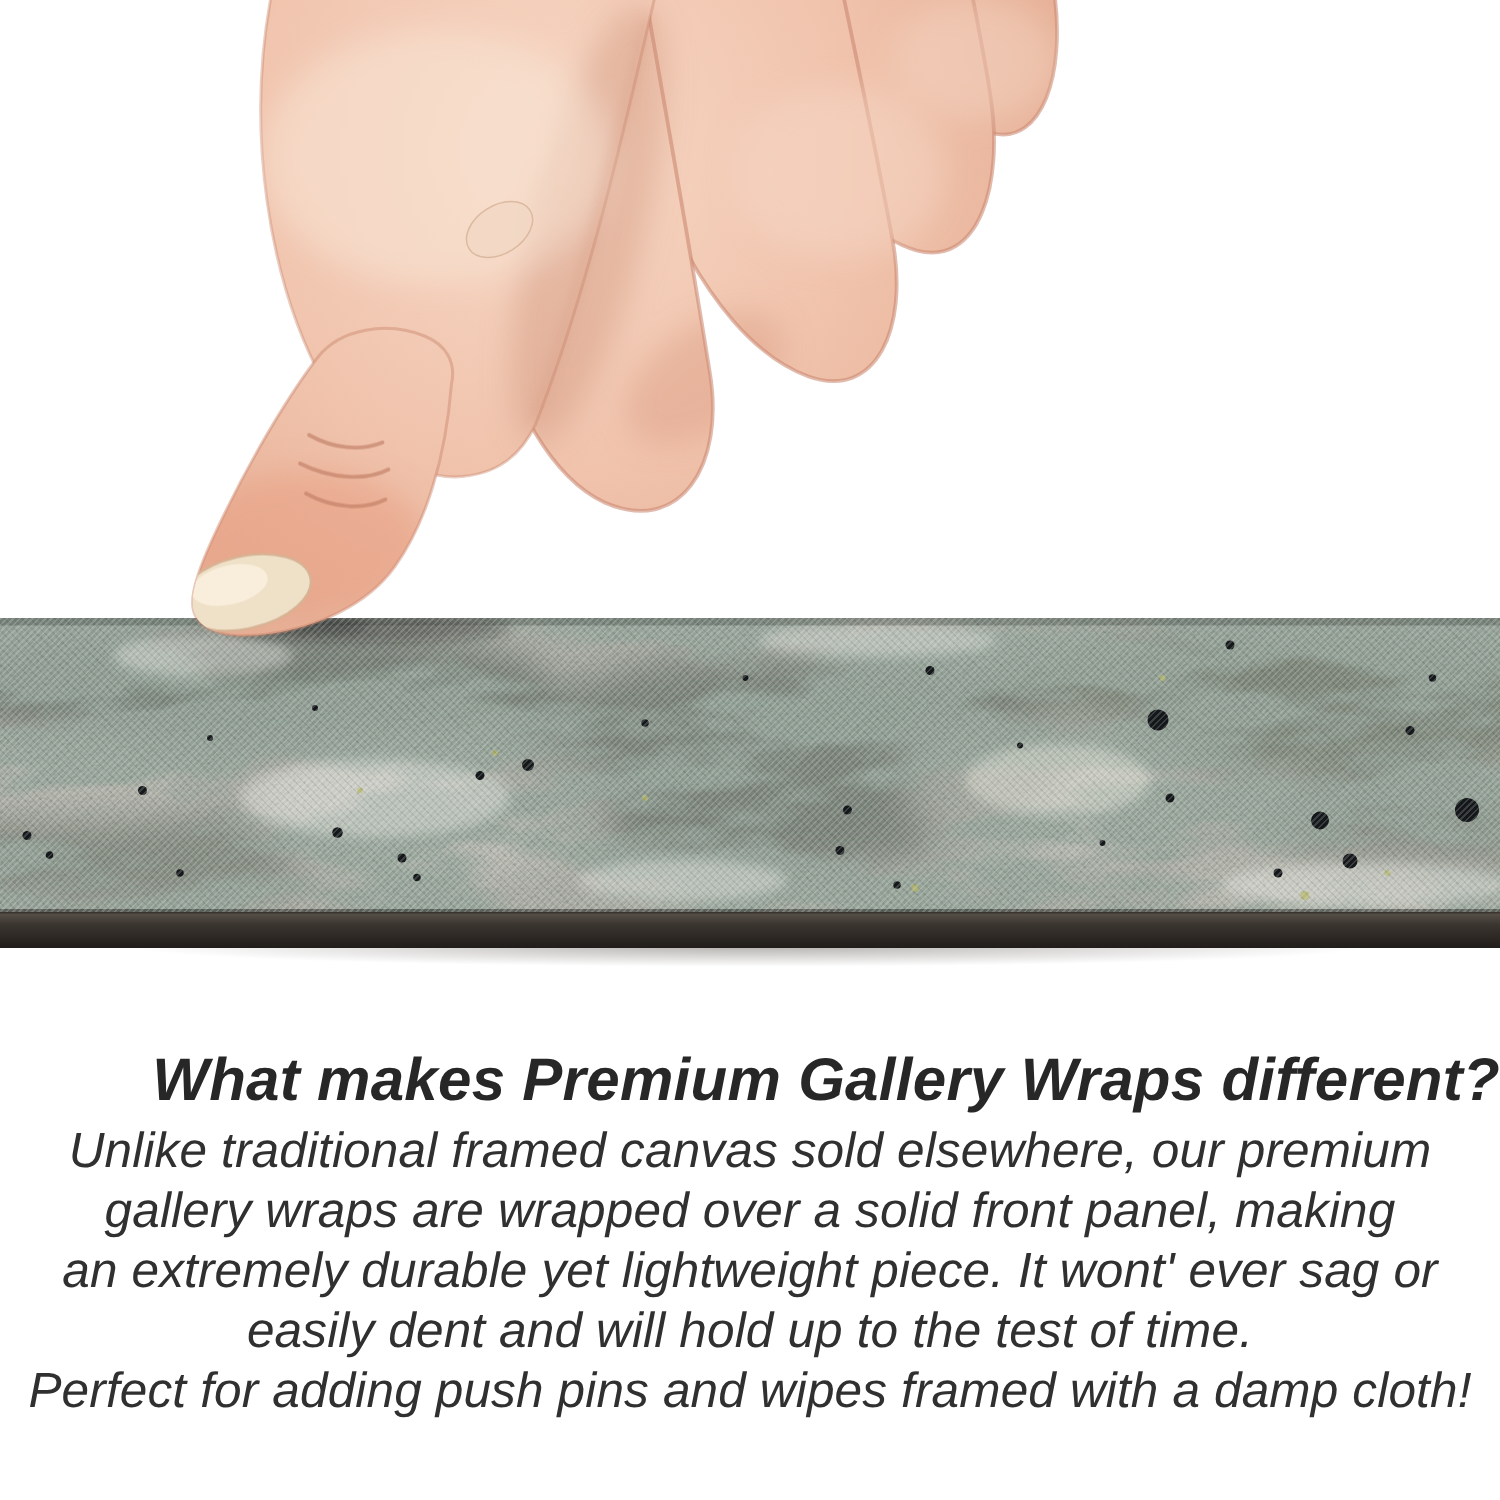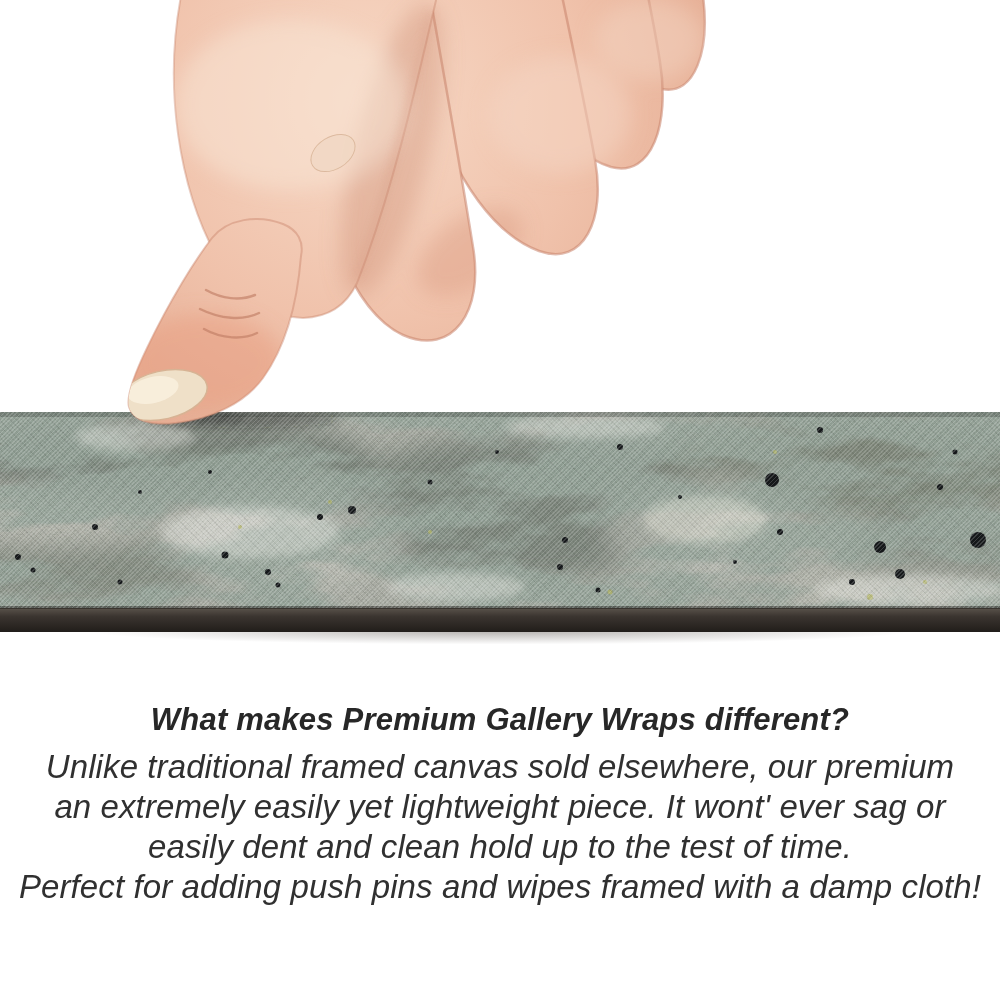--- a/index.html
+++ b/index.html
@@ -22,22 +22,22 @@
     background:radial-gradient(55% 100% at 50% 0%, rgba(60,52,45,.38), rgba(60,52,45,0) 75%);
   }
   
   .hand{position:absolute;left:0;top:0;width:1000px;height:470px;z-index:3;pointer-events:none;}
   
   .copy{
     position:absolute;left:0;top:700px;width:1000px;text-align:center;
     font-style:italic;z-index:2;
   }
   .copy h2{
-    margin:0 0 7px 0;font-size:31px;line-height:40px;font-weight:700;
-    color:#272727;letter-spacing:.2px;
+    margin:0 0 7px 0;font-size:40px;line-height:40px;font-weight:700;
+    color:#272727;letter-spacing:.2px;text-align:right;
   }
   .copy p{
     margin:0;font-size:33px;line-height:40px;font-weight:400;color:#303030;
     letter-spacing:.1px;
   }
 </style>
 </head>
 <body>
 
 <div class="stage">
@@ -205,18 +205,19 @@
         <path d="M 204,329 C 222,339 243,340 257,333"></path>
       </g>
 
       <path d="M 432,10 C 410,100 390,190 356,278" fill="none" stroke="#c9846c" stroke-width="3" opacity="0.4" filter="url(#hsoft2)"></path>
     </g>
   </svg>
 
   <section class="copy">
     <h2>What makes Premium Gallery Wraps different?</h2>
     <p>Unlike traditional framed canvas sold elsewhere, our premium</p>
-    <p>an extremely easily yet lightweight piece. It wont' ever sag or</p>
-    <p>easily dent and clean hold up to the test of time.</p>
+    <p>gallery wraps are wrapped over a solid front panel, making</p>
+    <p>an extremely durable yet lightweight piece. It wont' ever sag or</p>
+    <p>easily dent and will hold up to the test of time.</p>
     <p>Perfect for adding push pins and wipes framed with a damp cloth!</p>
   </section>
 
 </div>
 
 </body></html>

